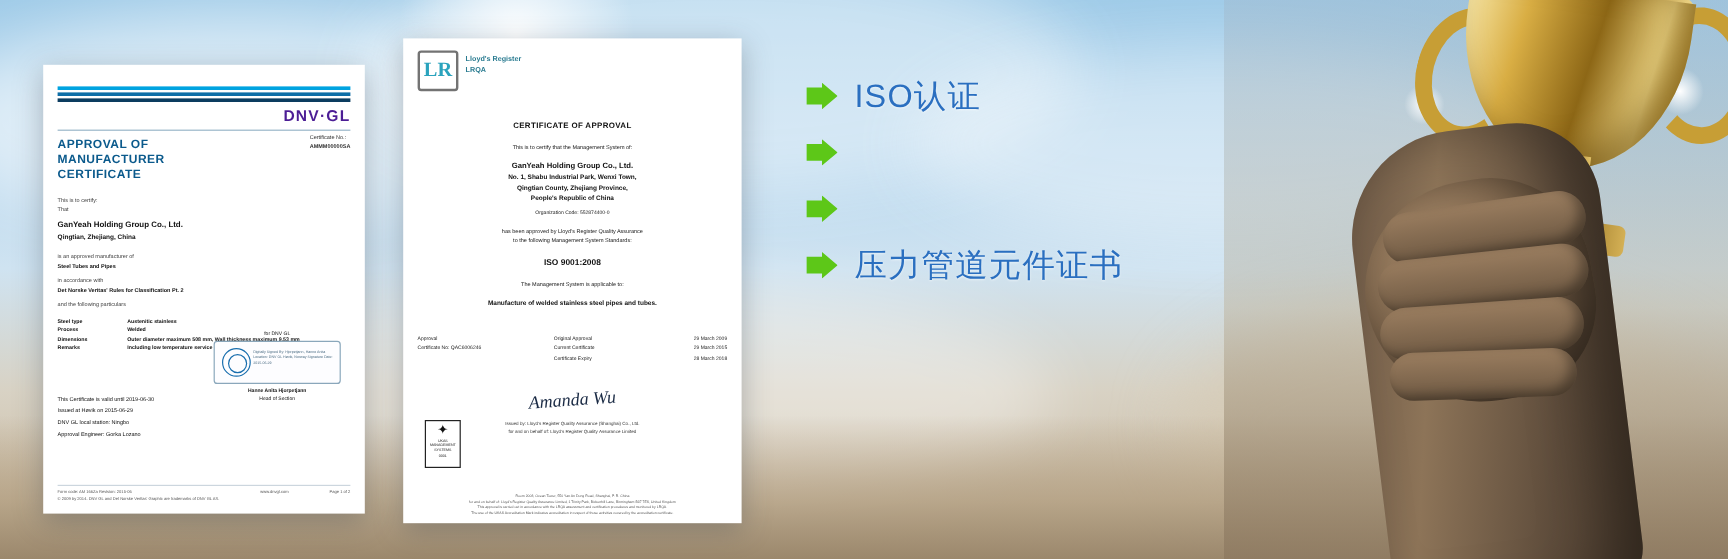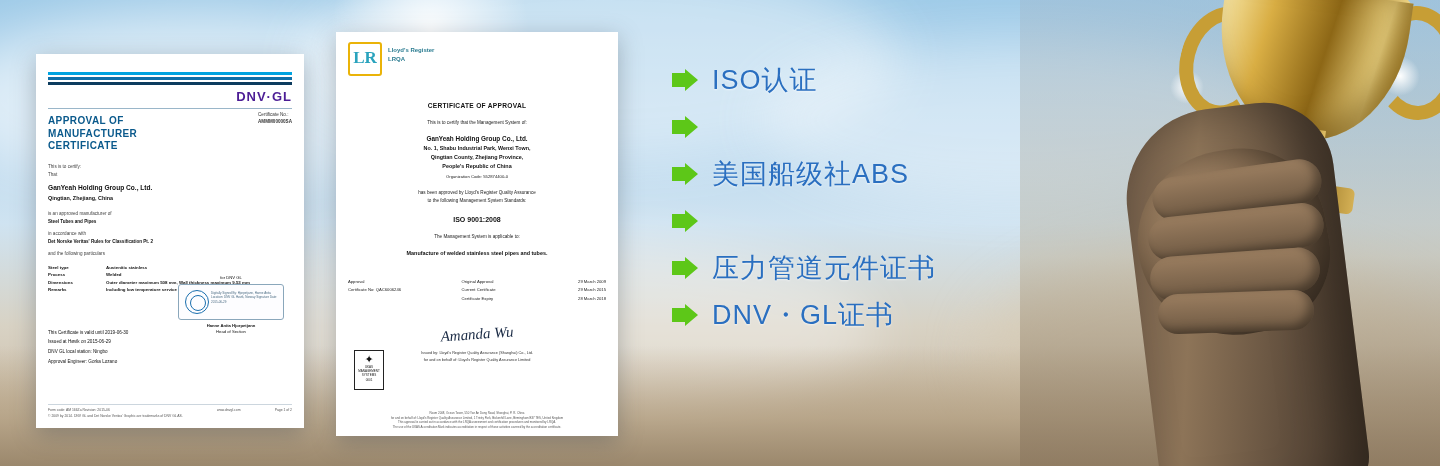--- a/index.html
+++ b/index.html
@@ -201,21 +201,21 @@
   .dnv-stamp .stxt { position: absolute; left: 32px; top: 6px; right: 4px; font-size: 3px; color: #4a6b82; line-height: 1.5; text-align: left;}
   .dnv-footer {
     position: absolute; left: 12px; right: 12px; bottom: 8px;
     font-size: 3.4px; color: #555; line-height: 1.7;
     display: flex; justify-content: space-between; border-top: 1px solid #ccd6de; padding-top: 3px;
   }
 
   
   .lr-head { display: flex; align-items: flex-start; gap: 6px; }
   .lr-mark {
-    width: 30px; height: 30px; border: 2px solid #eab308; border-radius: 3px;
+    width: 30px; height: 30px; border: 2px solid #737373; border-radius: 3px;
     color: #2aa3bd; font-size: 17px; font-weight: bold; text-align: center; line-height: 28px;
     font-family: "Liberation Serif", serif;
   }
   .lr-name { font-size: 6px; color: #2b7c91; line-height: 1.5; padding-top: 4px; font-weight: bold;}
   .lr-title {
     text-align: center; font-weight: bold; font-size: 6.6px; color: #111;
     margin-top: 26px; letter-spacing: .3px;
   }
   .lr-center { text-align: center; font-size: 4.6px; color: #222; line-height: 1.9; margin-top: 10px;}
   .lr-company { text-align: center; font-weight: bold; font-size: 6.4px; color: #111; margin-top: 6px; line-height: 1.6;}
@@ -464,51 +464,35 @@
     </div>
 
     <div class="cert-item">
       <span class="arrow-icon">
         <svg width="26" height="22" viewBox="0 0 26 22">
             <polygon points="0,4 13,4 13,0 26,11 13,22 13,18 0,18" fill="#5dc718"></polygon>
           </svg>
       </span>
     </div>
 
-    <div class="cert-item">
-      <span class="arrow-icon">
-        <svg width="26" height="22" viewBox="0 0 26 22">
-            <polygon points="0,4 13,4 13,0 26,11 13,22 13,18 0,18" fill="#5dc718"></polygon>
-          </svg>
-      </span>
-      <span class="cert-text">美国船级社ABS</span>
-    </div>
 
 
     <div class="cert-item">
       <span class="arrow-icon">
         <svg width="26" height="22" viewBox="0 0 26 22">
             <polygon points="0,4 13,4 13,0 26,11 13,22 13,18 0,18" fill="#5dc718"></polygon>
           </svg>
       </span>
     </div>
 
     <div class="cert-item">
       <span class="arrow-icon">
         <svg width="26" height="22" viewBox="0 0 26 22">
             <polygon points="0,4 13,4 13,0 26,11 13,22 13,18 0,18" fill="#5dc718"></polygon>
           </svg>
       </span>
       <span class="cert-text">压力管道元件证书</span>
     </div>
 
-    <div class="cert-item">
-      <span class="arrow-icon">
-        <svg width="26" height="22" viewBox="0 0 26 22">
-            <polygon points="0,4 13,4 13,0 26,11 13,22 13,18 0,18" fill="#5dc718"></polygon>
-          </svg>
-      </span>
-      <span class="cert-text">DNV・GL证书</span>
-    </div>
 
 
   </div>
 </div>
 
 </body></html>

